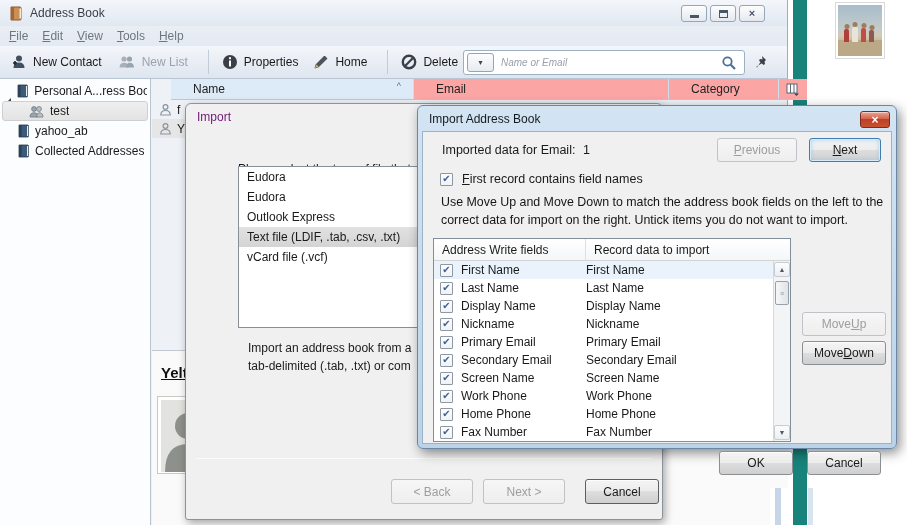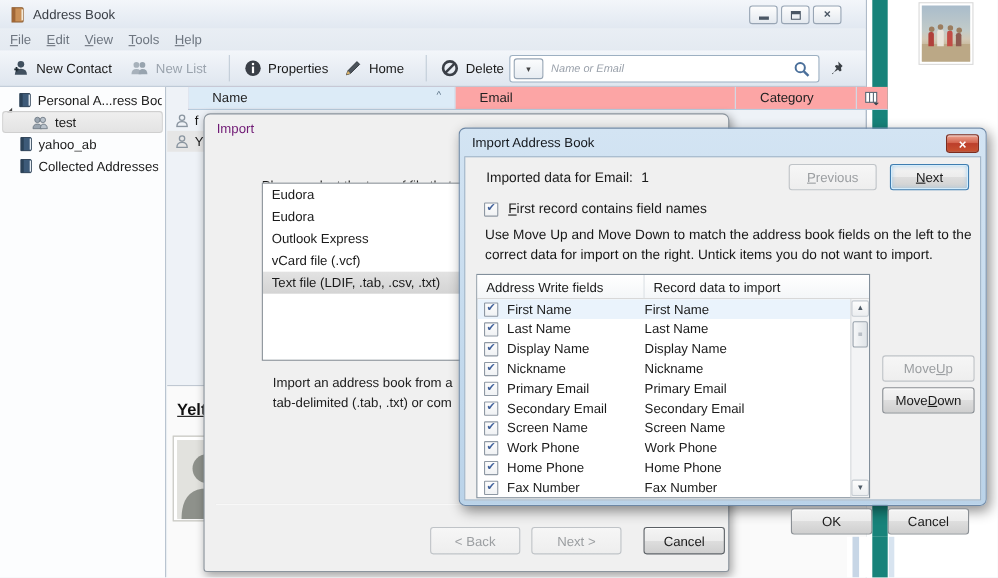--- a/index.html
+++ b/index.html
@@ -163,21 +163,21 @@
     position:absolute; left:52px; top:62px; width:340px; height:162px;
     background:#fff; border:1px solid #888f96; overflow:hidden;
   }
   .ft-item { height:20px; display:flex; align-items:center; padding-left:8px; white-space:nowrap; }
   .ft-item.selected { background:linear-gradient(#e2e2e2,#d4d4d4); }
   .imp-desc { position:absolute; left:62px; width:174px; white-space:nowrap; overflow:hidden; color:#202020; }
   #import-sep { position:absolute; left:10px; right:10px; top:354px; height:1px; background:#d7d7d7; border-bottom:1px solid #fbfbfb; }
 
   
   #fields-dialog {
-    left:417px; top:116px; width:480px; height:344px;
+    left:417px; top:105px; width:480px; height:344px;
     background:linear-gradient(#d3e4f3,#badlede); background:linear-gradient(#d3e4f3,#bad3e9);
     border:1px solid #6c87a5; border-radius:6px;
     box-shadow:3px 4px 12px rgba(0,0,0,.45);
   }
   #fields-title { position:absolute; left:11px; top:6px; color:#15191e; }
   #fields-close {
     position:absolute; right:6px; top:5px; width:30px; height:17px;
     background:linear-gradient(#eca491 0%,#d4644e 45%,#bc3f2b 50%,#c9512f 100%);
     border:1px solid #7d2c1e; border-radius:3px;
     display:flex; align-items:center; justify-content:center;
@@ -457,26 +457,26 @@
       </div>
 
       <div class="ft-item plain">
         <span>Eudora</span>
       </div>
 
       <div class="ft-item plain">
         <span>Outlook Express</span>
       </div>
 
+      <div class="ft-item selected">
+        <span>Text file (LDIF, .tab, .csv, .txt)</span>
+      </div>
+
       <div class="ft-item plain">
         <span>vCard file (.vcf)</span>
-      </div>
-
-      <div class="ft-item selected">
-        <span>Text file (LDIF, .tab, .csv, .txt)</span>
       </div>
     </div>
 
   <div class="imp-desc" style="top:237px;">Import an address book from a</div>
   <div class="imp-desc" style="top:255px;">tab-delimited (.tab, .txt) or com</div>
 
   <div id="import-sep"></div>
 
   <div class="btn disabled" style="left:205px; top:375px; width:82px; height:25px;">&lt; Back</div>
   <div class="btn disabled" style="left:297px; top:375px; width:82px; height:25px;">Next &gt;</div>

